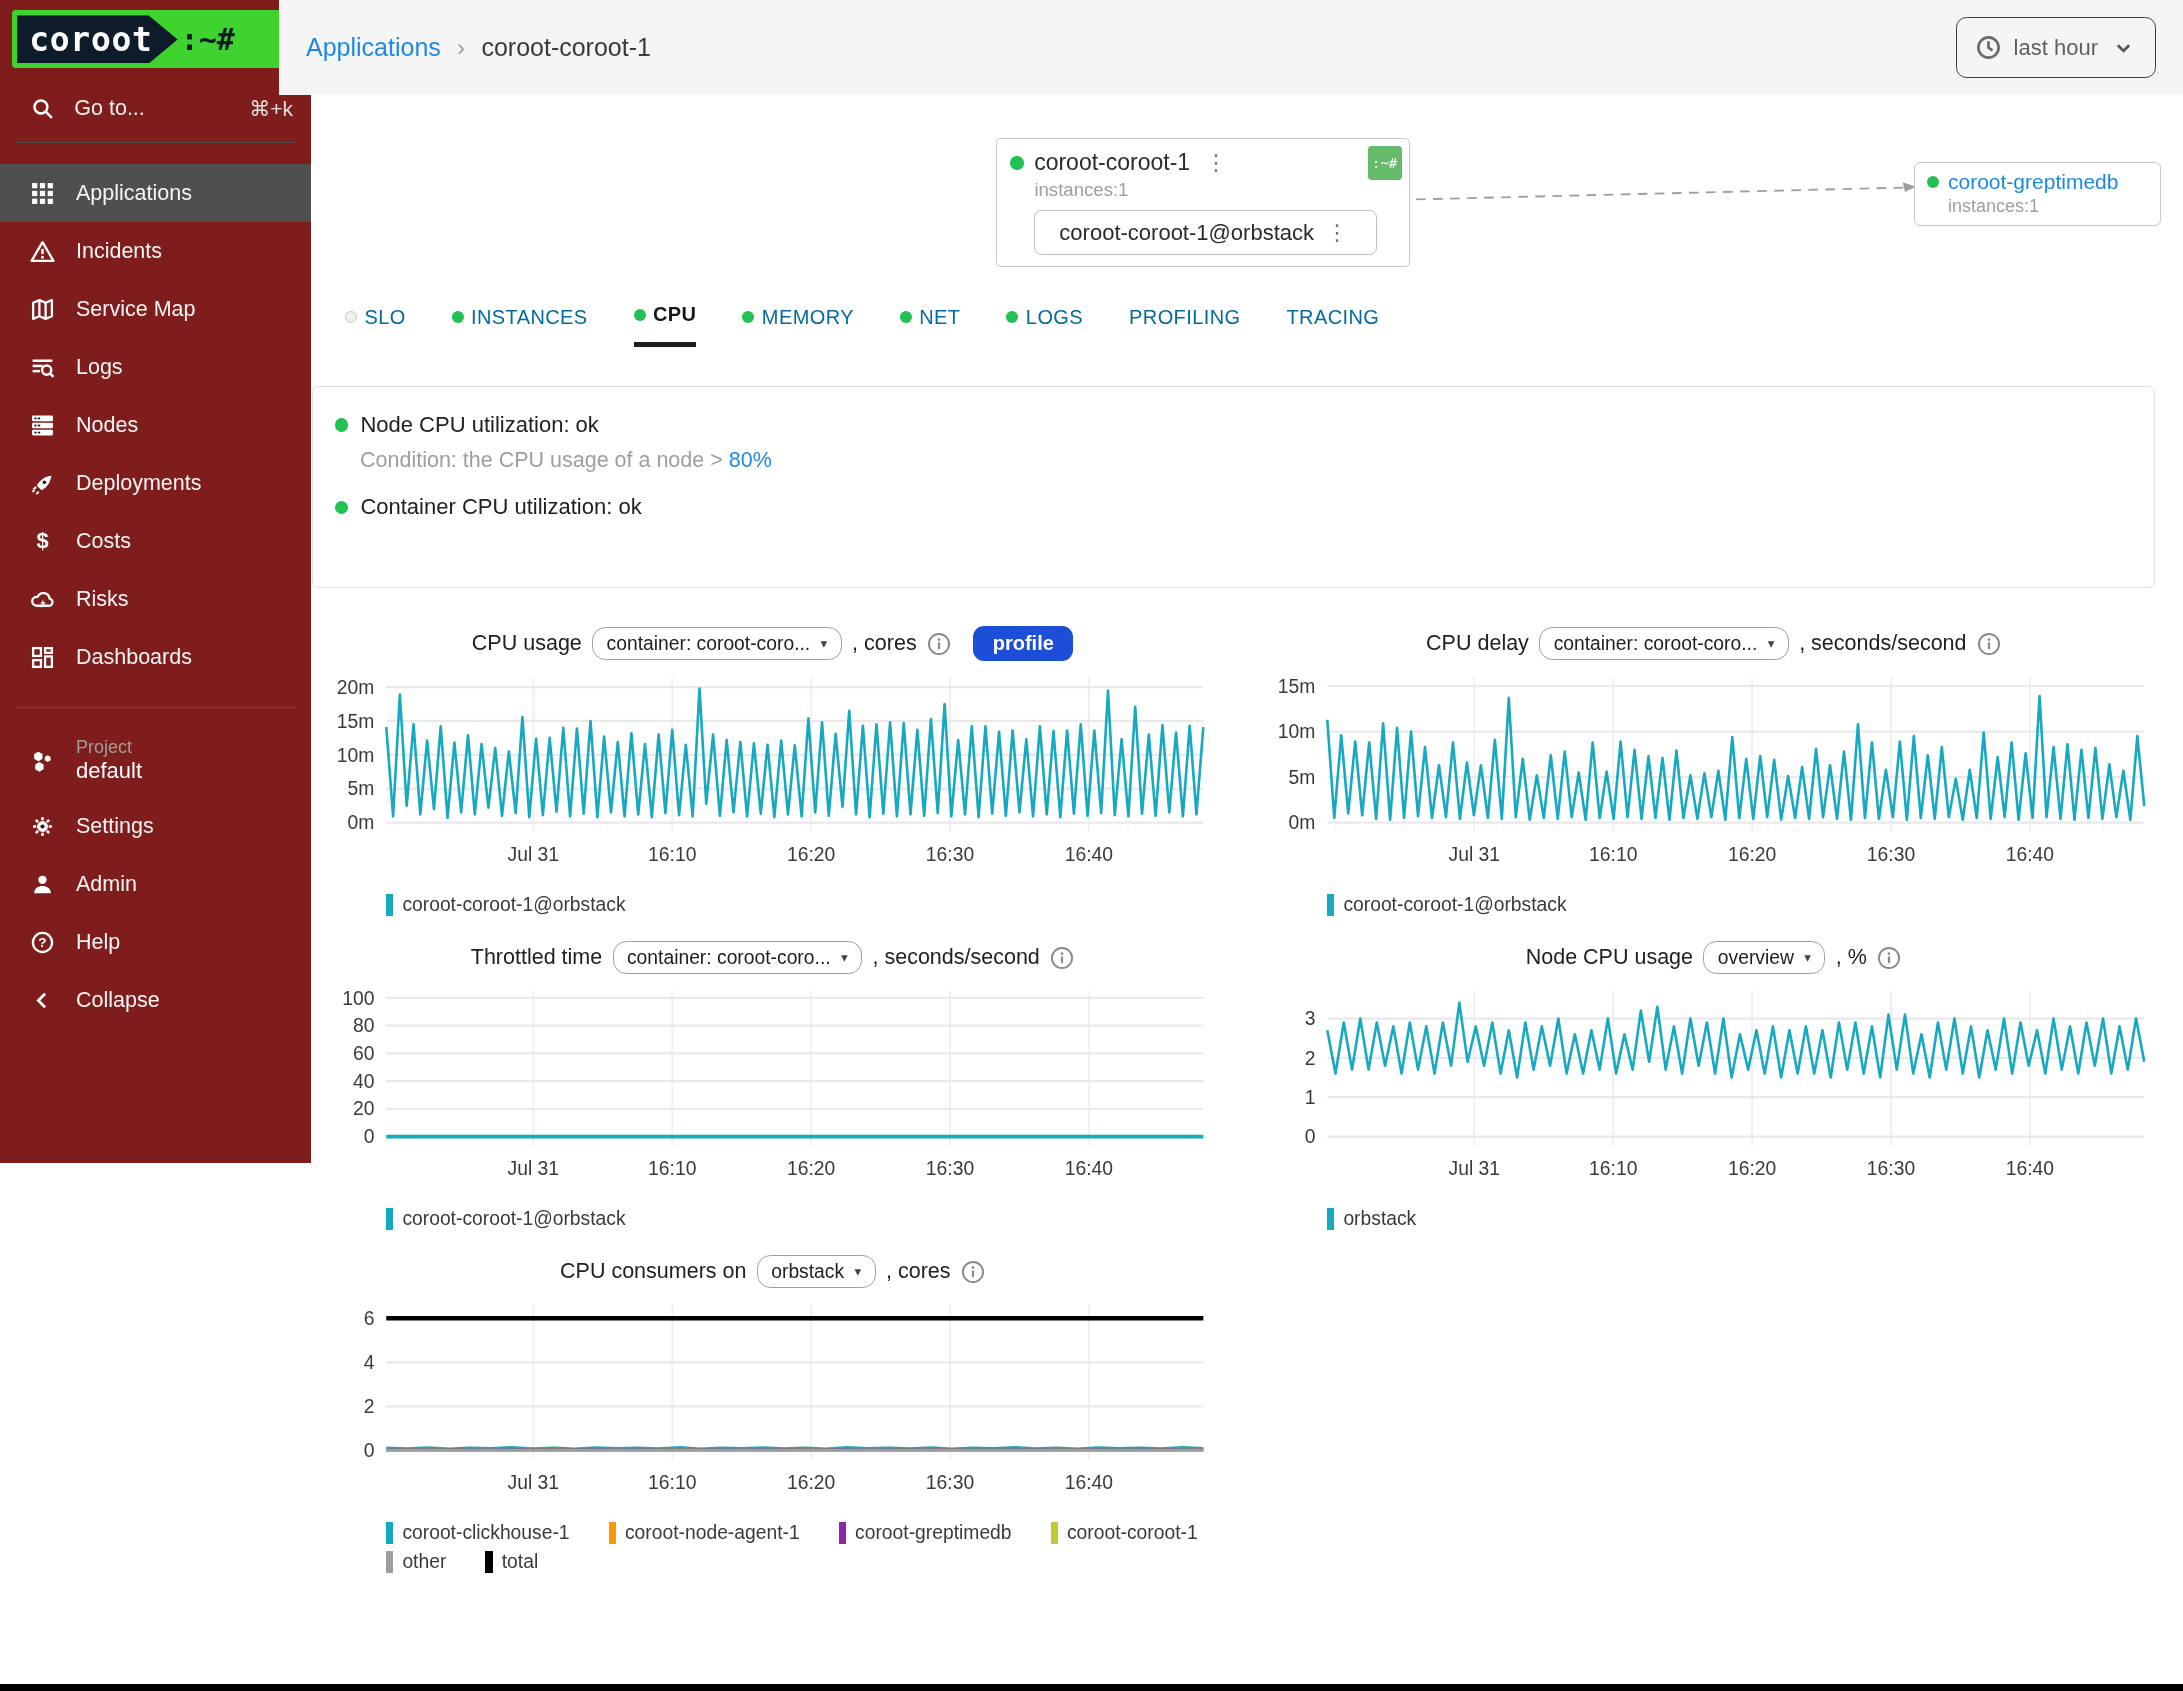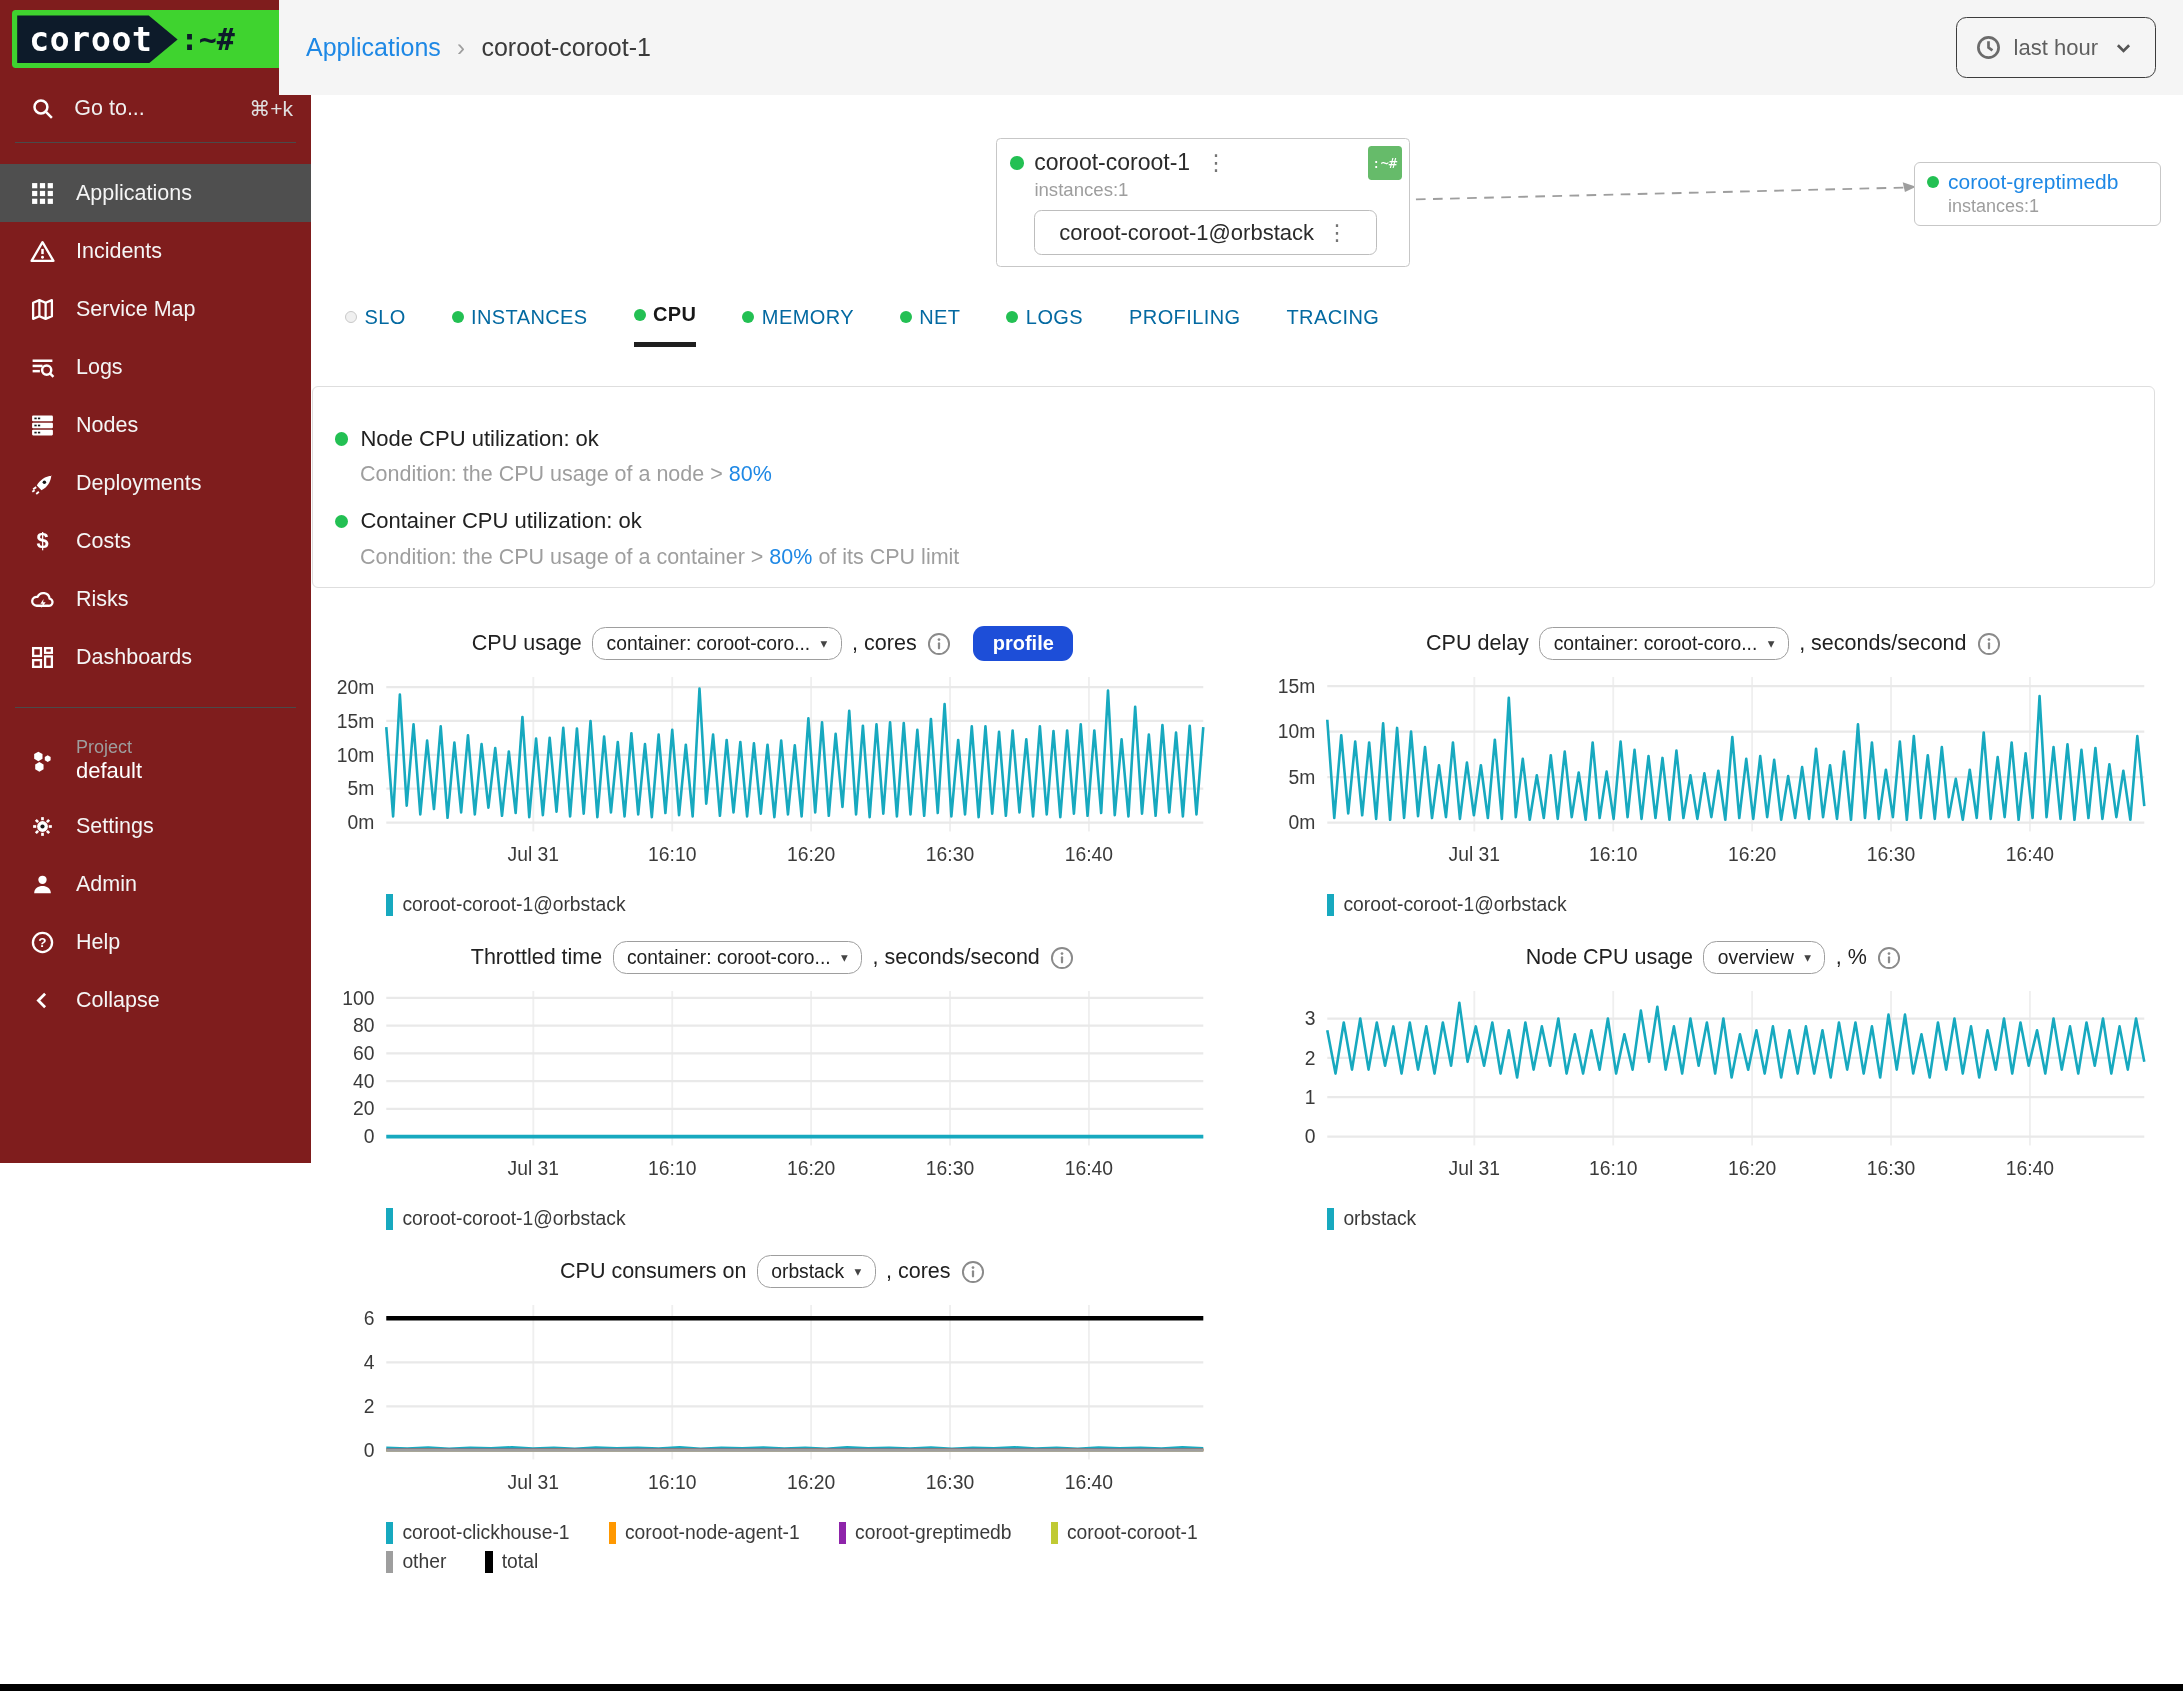--- a/index.html
+++ b/index.html
@@ -54,21 +54,21 @@
   .link-svg{position:absolute;left:1410px;top:168px;width:512px;height:45px;}
   
   .tabs{position:absolute;left:345px;top:303px;display:flex;gap:46px;}
   .tab{display:flex;align-items:center;gap:7.4px;font-size:20px;color:#0369a1;letter-spacing:0.4px;padding-bottom:16.3px;cursor:pointer;font-weight:500;}
   .tab.active{color:#171717;font-weight:700;border-bottom:5.2px solid #1f1f1f;}
   .tdot{width:12px;height:12px;border-radius:50%;}
   .tdot.green{background:#23c053;}
   .tdot.gray{background:#f0f0f0;border:1.5px solid #c9c9c9;box-sizing:border-box;}
   
   .report-card{position:absolute;left:312px;top:386px;width:1843px;height:202px;border:1.1px solid #dedede;border-radius:6px;box-sizing:border-box;padding:21px 22px;}
-  .check-row{display:flex;align-items:center;gap:12px;margin-top:18px;}
+  .check-row{display:flex;align-items:center;gap:12px;margin-top:4px;}
   .check-title{font-size:22px;color:#212121;}
   .check-cond{font-size:21.5px;color:#9e9e9e;margin:10.4px 0 21px 25px;}
   .check-cond .thr{color:#1e88e5;}
   
   .charts{position:absolute;left:312px;top:622px;width:1851px;display:grid;grid-template-columns:1fr 1fr;column-gap:9px;row-gap:46px;gap:20px;}
   .chart-block{width:921px;}
   .chart-title{display:flex;align-items:center;justify-content:center;gap:10.4px;height:43px;font-size:21.5px;color:#212121;}
   .chart-select{display:inline-flex;align-items:center;gap:10.4px;border:1.1px solid #9e9e9e;border-radius:13.4px;padding:4.5px 13.4px;font-size:19.3px;color:#212121;cursor:pointer;background:#fff;}
   .sel-arrow{font-size:13.4px;color:#444;}
   .info{display:inline-flex;width:24px;height:24px;cursor:pointer;}
@@ -358,23 +358,20 @@
   <div class="check-row">
     <span class="dot"></span>
     <span class="check-title">Node CPU utilization: ok</span>
   </div>
   <div class="check-cond">
     <span>Condition: the CPU usage of a node &gt; </span><span class="thr">80%</span><span></span>
   </div>
   <div class="check-row">
     <span class="dot"></span>
     <span class="check-title">Container CPU utilization: ok</span>
-  </div>
-  <div class="check-cond">
-    <span>Condition: the CPU usage of a container &gt; </span><span class="thr">80%</span><span> of its CPU limit</span>
   </div>
 </div>
 
 <div class="charts">
 
   <div class="chart-block">
     <div class="chart-title">
       <span>CPU usage</span>
       <span class="chart-select">
           <span>container: coroot-coro...</span>

